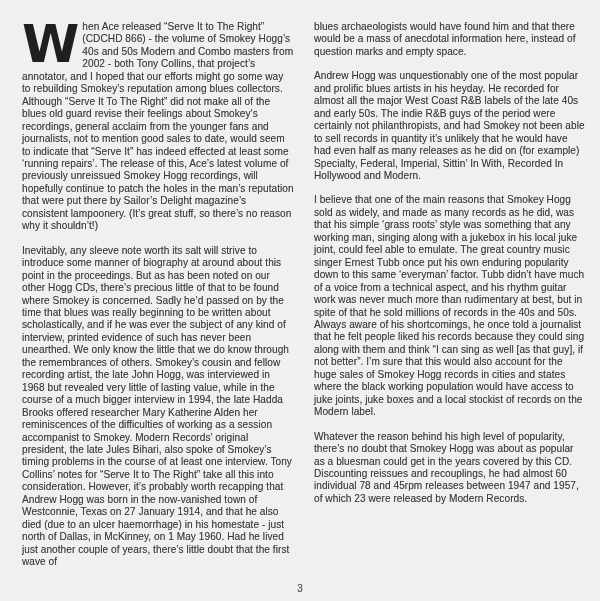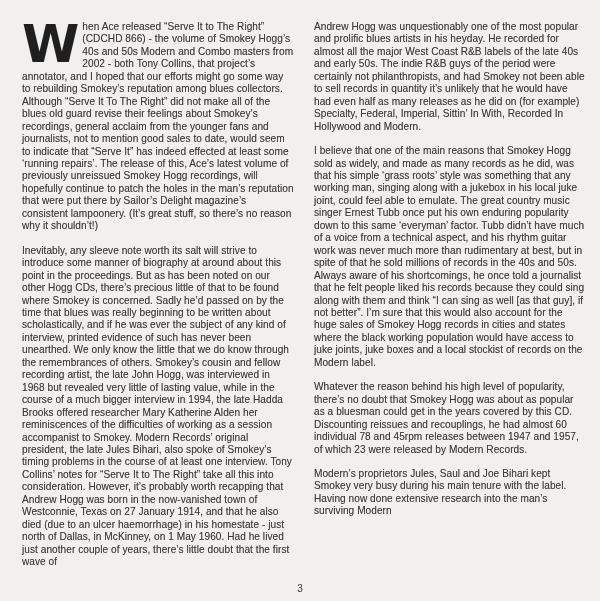--- a/index.html
+++ b/index.html
@@ -64,22 +64,22 @@
 
 <div class="page">
   <div class="columns">
 
     <div class="col">
       <p><span class="dropcap">W</span><span>hen Ace released “Serve It to The Right” (CDCHD 866) - the volume of Smokey Hogg’s 40s and 50s Modern and Combo masters from 2002 - both Tony Collins, that project’s annotator, and I hoped that our efforts might go some way to rebuilding Smokey’s reputation among blues collectors. Although “Serve It To The Right” did not make all of the blues old guard revise their feelings about Smokey’s recordings, general acclaim from the younger fans and journalists, not to mention good sales to date, would seem to indicate that “Serve It” has indeed effected at least some ‘running repairs’. The release of this, Ace’s latest volume of previously unreissued Smokey Hogg recordings, will hopefully continue to patch the holes in the man’s reputation that were put there by Sailor’s Delight magazine’s consistent lampoonery. (It’s great stuff, so there’s no reason why it shouldn’t!)</span></p>
       <p>Inevitably, any sleeve note worth its salt will strive to introduce some manner of biography at around about this point in the proceedings. But as has been noted on our other Hogg CDs, there’s precious little of that to be found where Smokey is concerned. Sadly he’d passed on by the time that blues was really beginning to be written about scholastically, and if he was ever the subject of any kind of interview, printed evidence of such has never been unearthed. We only know the little that we do know through the remembrances of others. Smokey’s cousin and fellow recording artist, the late John Hogg, was interviewed in 1968 but revealed very little of lasting value, while in the course of a much bigger interview in 1994, the late Hadda Brooks offered researcher Mary Katherine Alden her reminiscences of the difficulties of working as a session accompanist to Smokey. Modern Records’ original president, the late Jules Bihari, also spoke of Smokey’s timing problems in the course of at least one interview. Tony Collins’ notes for “Serve It to The Right” take all this into consideration. However, it’s probably worth recapping that Andrew Hogg was born in the now-vanished town of Westconnie, Texas on 27 January 1914, and that he also died (due to an ulcer haemorrhage) in his homestate - just north of Dallas, in McKinney, on 1 May 1960. Had he lived just another couple of years, there’s little doubt that the first wave of</p>
     </div>
 
     <div class="col">
+      <p>blues archaeologists would have found him and that there would be a mass of anecdotal information here, instead of question marks and empty space.</p>
       <p>Andrew Hogg was unquestionably one of the most popular and prolific blues artists in his heyday. He recorded for almost all the major West Coast R&amp;B labels of the late 40s and early 50s. The indie R&amp;B guys of the period were certainly not philanthropists, and had Smokey not been able to sell records in quantity it’s unlikely that he would have had even half as many releases as he did on (for example) Specialty, Federal, Imperial, Sittin’ In With, Recorded In Hollywood and Modern.</p>
       <p>I believe that one of the main reasons that Smokey Hogg sold as widely, and made as many records as he did, was that his simple ‘grass roots’ style was something that any working man, singing along with a jukebox in his local juke joint, could feel able to emulate. The great country music singer Ernest Tubb once put his own enduring popularity down to this same ‘everyman’ factor. Tubb didn’t have much of a voice from a technical aspect, and his rhythm guitar work was never much more than rudimentary at best, but in spite of that he sold millions of records in the 40s and 50s. Always aware of his shortcomings, he once told a journalist that he felt people liked his records because they could sing along with them and think “I can sing as well [as that guy], if not better”. I’m sure that this would also account for the huge sales of Smokey Hogg records in cities and states where the black working population would have access to juke joints, juke boxes and a local stockist of records on the Modern label.</p>
       <p>Whatever the reason behind his high level of popularity, there’s no doubt that Smokey Hogg was about as popular as a bluesman could get in the years covered by this CD. Discounting reissues and recouplings, he had almost 60 individual 78 and 45rpm releases between 1947 and 1957, of which 23 were released by Modern Records.</p>
-      <p>Modern’s proprietors Jules, Saul and Joe Bihari kept Smokey very busy during his main tenure with the label. Having now done extensive research into the man’s surviving Modern</p>
     </div>
 
   </div>
 
   <div class="page-number">3</div>
 </div>
 
 </body></html>

